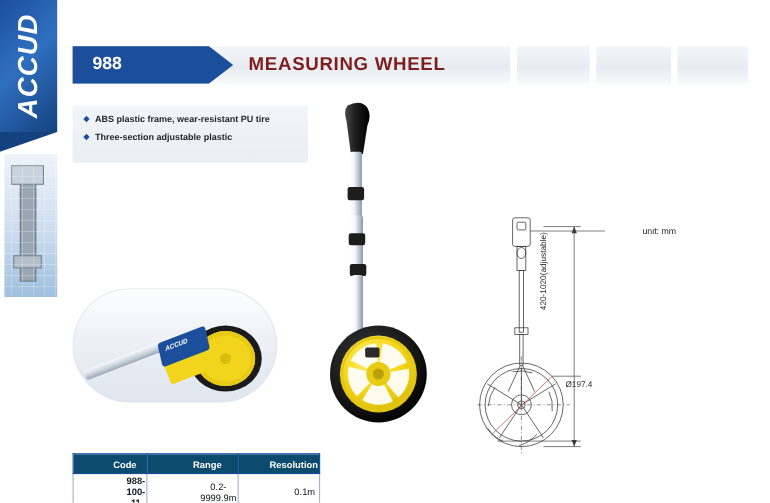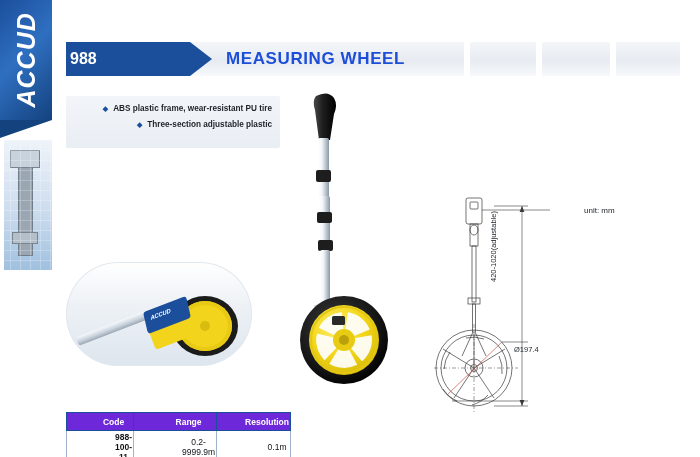--- a/index.html
+++ b/index.html
@@ -123,42 +123,42 @@
     position: absolute;
     left: 0;
     top: 0;
     width: 124px;
     height: 34px;
     background: #1b4f9c;
     color: #ffffff;
     font-size: 16px;
     font-weight: bold;
     line-height: 34px;
-    padding-left: 4px;
+    padding-left: 18px;
     box-sizing: border-box;
   }
   .code-arrow {
     position: absolute;
     left: 124px;
     top: 0;
     width: 0;
     height: 0;
     border-top: 17px solid transparent;
     border-bottom: 17px solid transparent;
     border-left: 22px solid #1b4f9c;
   }
   .product-title {
     position: absolute;
     left: 160px;
     top: 0;
     height: 34px;
     line-height: 34px;
     font-size: 17px;
     font-weight: bold;
-    color: #1d4ed8;
+    color: #7f1d1d;
     letter-spacing: 0.6px;
   }
   .header-tick {
     position: absolute;
     top: 0;
     width: 6px;
     height: 34px;
     background: #ffffff;
   }
 
@@ -175,21 +175,20 @@
     box-sizing: border-box;
   }
   .feature-row {
     display: flex;
     align-items: flex-start;
     font-size: 8.2px;
     color: #1d2228;
     line-height: 12px;
     margin-bottom: 4px;
     font-weight: bold;
-    justify-content: flex-end;
   }
   .feature-bullet {
     color: #1b4f9c;
     font-size: 7px;
     margin-right: 5px;
     line-height: 12px;
   }
 
   
   .inset-photo {
@@ -274,21 +273,21 @@
   
   .spec-table {
     position: absolute;
     left: 66px;
     top: 412px;
     width: 212px;
     border-collapse: collapse;
     font-size: 8.5px;
   }
   .spec-table th {
-    background: #6d28d9;
+    background: #0c4a6e;
     color: #ffffff;
     font-weight: bold;
     height: 15px;
     border: 1px solid #1b4f9c;
     text-align: center;
     padding-left: 28px;
   }
   .spec-table td {
     height: 15px;
     border: 1px solid #9fb3cc;

